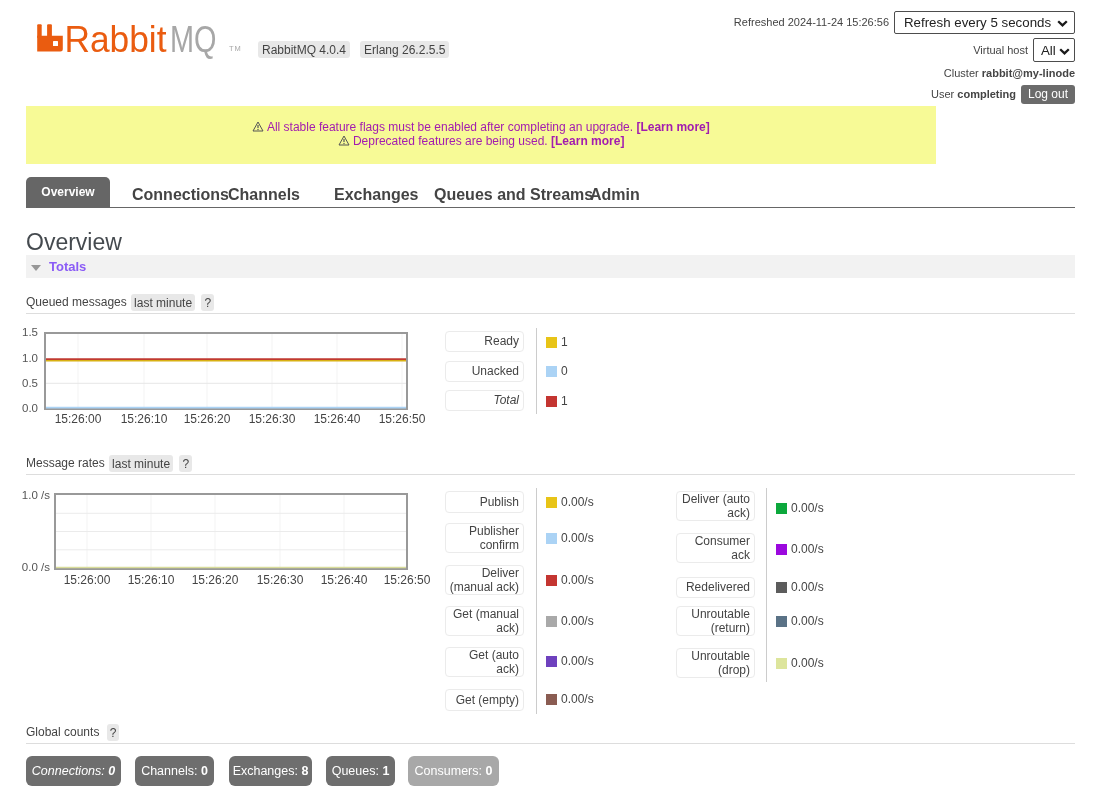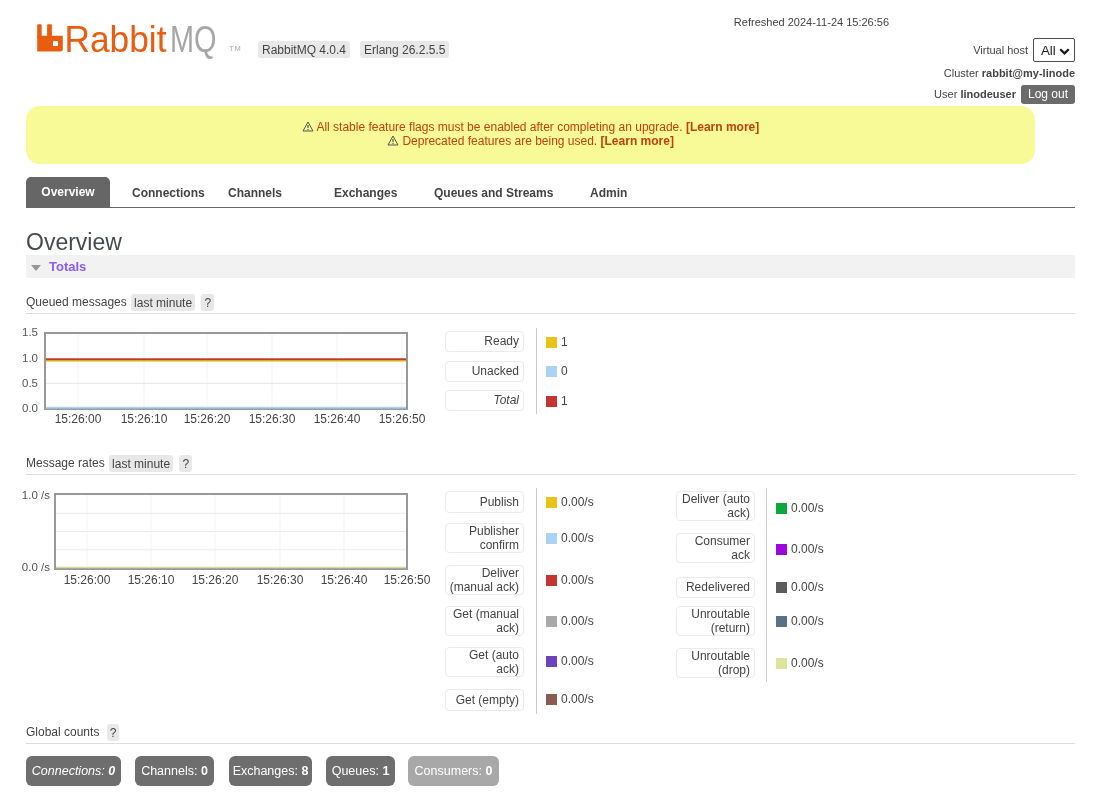--- a/index.html
+++ b/index.html
@@ -6,23 +6,23 @@
 html,body { width:1094px; height:794px; background:#fff; font-family:"Liberation Sans", sans-serif; color:#444; overflow:hidden; }
 #page { position:relative; width:1094px; height:794px; }
 .abs { position:absolute; }
 b { font-weight:bold; }
 .tag { background:#e8e8e8; color:#444; border-radius:3px; padding:1.5px 3px; }
 
 .hright { font-size:11px; color:#444; }
 .sel { position:absolute; border:1px solid #4d4d4d; border-radius:2px; background:#fff; color:#222; font-size:13.3px; display:flex; align-items:center; }
 .chev { position:absolute; }
 
-#banner { left:26px; top:106px; width:1009px; height:58px; background:#f7fa96; border-radius:14px; text-align:center; font-size:12px; color:#c2410c; }
-
-.tabtxt { font-weight:bold; font-size:12px; color:#444; position:absolute; top:186px; }
+#banner { left:26px; top:106px; width:910px; height:58px; background:#f7fa96; border-radius:0; text-align:center; font-size:12px; color:#a21caf; }
+
+.tabtxt { font-weight:bold; font-size:16px; color:#444; position:absolute; top:186px; }
 #tabline { left:26px; top:207px; width:1049px; height:0; border-bottom:1px solid #666; }
 #tabactive { left:26px; top:177px; width:84px; height:30px; background:#666; color:#fff; border-radius:5px 5px 0 0; font-weight:bold; font-size:12px; text-align:center; line-height:30px; }
 
 #h1 { left:26px; top:229px; font-size:23px; color:#454a4f; }
 #totals { left:26px; top:255px; width:1049px; height:23px; background:#f2f2f2; }
 #totals .tri { position:absolute; left:5px; top:10px; width:0; height:0; border-left:5.5px solid transparent; border-right:5.5px solid transparent; border-top:6px solid #979797; }
 #totals .t { position:absolute; left:23px; top:4px; font-weight:bold; font-size:13px; color:#8b5cf6; }
 .h3 { position:absolute; left:26px; width:1049px; height:18px; border-bottom:1px solid #ddd; font-size:12px; color:#444; }
 
 .lbox { position:absolute; border:1px solid #ebebeb; border-radius:4px; background:#fff; color:#444; font-size:12px; line-height:14.5px; text-align:right; display:flex; align-items:center; justify-content:flex-end; box-sizing:border-box; padding-right:4px; white-space:nowrap; }
@@ -46,29 +46,35 @@
       <rect x="15.8" y="16.8" width="5" height="5" rx="0.6" fill="#fff"></rect>
     </g>
     <text x="27.5" y="32.2" font-size="37" fill="#ea5c10" textLength="102" lengthAdjust="spacingAndGlyphs">Rabbit</text>
     <text x="133" y="32.2" font-size="37" fill="#a7a7a7" textLength="46.5" lengthAdjust="spacingAndGlyphs">MQ</text>
     <text x="192" y="30.5" font-size="7.5" fill="#a7a7a7" letter-spacing="1">TM</text>
   </svg>
   <span class="abs tag" style="left:258px; top:41px; font-size:12px; padding:1.5px 4px;">RabbitMQ 4.0.4</span>
   <span class="abs tag" style="left:360px; top:41px; font-size:12px; padding:1.5px 4px;">Erlang 26.2.5.5</span>
 
   <div class="abs hright" style="right:205px; top:16px;">Refreshed 2024-11-24 15:26:56</div>
+  <div class="sel" style="left:894px; top:11px; width:179px; height:21px;">
+      <span style="padding-left:9px;">Refresh every 5 seconds</span>
+    <svg class="chev" style="right:6px; top:7.5px;" width="11" height="7" viewBox="0 0 11 7">
+        <path d="M1.2 1.2 L5.5 5.4 L9.8 1.2" stroke="#1a1a1a" stroke-width="2.3" fill="none"></path>
+      </svg>
+  </div>
   <div class="abs hright" style="right:66px; top:44px;">Virtual host</div>
   <div class="sel" style="left:1033px; top:38px; width:40px; height:22px;">
       <span style="padding-left:7px;">All</span>
     <svg class="chev" style="right:4px; top:8.5px;" width="11" height="7" viewBox="0 0 11 7">
         <path d="M1.2 1.2 L5.5 5.4 L9.8 1.2" stroke="#1a1a1a" stroke-width="2.3" fill="none"></path>
       </svg>
   </div>
   <div class="abs hright" style="right:19px; top:67px;">Cluster <b>rabbit@my-linode</b></div>
-  <div class="abs hright" style="right:78px; top:88px;">User <b>linodeuser</b></div>
+  <div class="abs hright" style="right:78px; top:88px;">User <b>completing</b></div>
   <div class="abs" style="left:1021px; top:85px; width:54px; height:19px; background:#6b6b6b; border-radius:3px; color:#fff; font-size:12px; text-align:center; line-height:19px;">Log out</div>
 
   <div class="abs" id="banner">
     <div style="margin-top:14px;"><svg width="12" height="11" viewBox="0 0 12 11" style="vertical-align:-1px;">
           <path d="M6 1 L11 10 H1 Z" fill="none" stroke="#555" stroke-width="1"></path>
           <line x1="6" y1="4" x2="6" y2="7" stroke="#555" stroke-width="1.2"></line>
           <circle cx="6" cy="8.5" r="0.7" fill="#555"></circle>
         </svg> All stable feature flags must be enabled after completing an upgrade. <b>[Learn more]</b></div>
     <div><svg width="12" height="11" viewBox="0 0 12 11" style="vertical-align:-1px;">
           <path d="M6 1 L11 10 H1 Z" fill="none" stroke="#555" stroke-width="1"></path>

